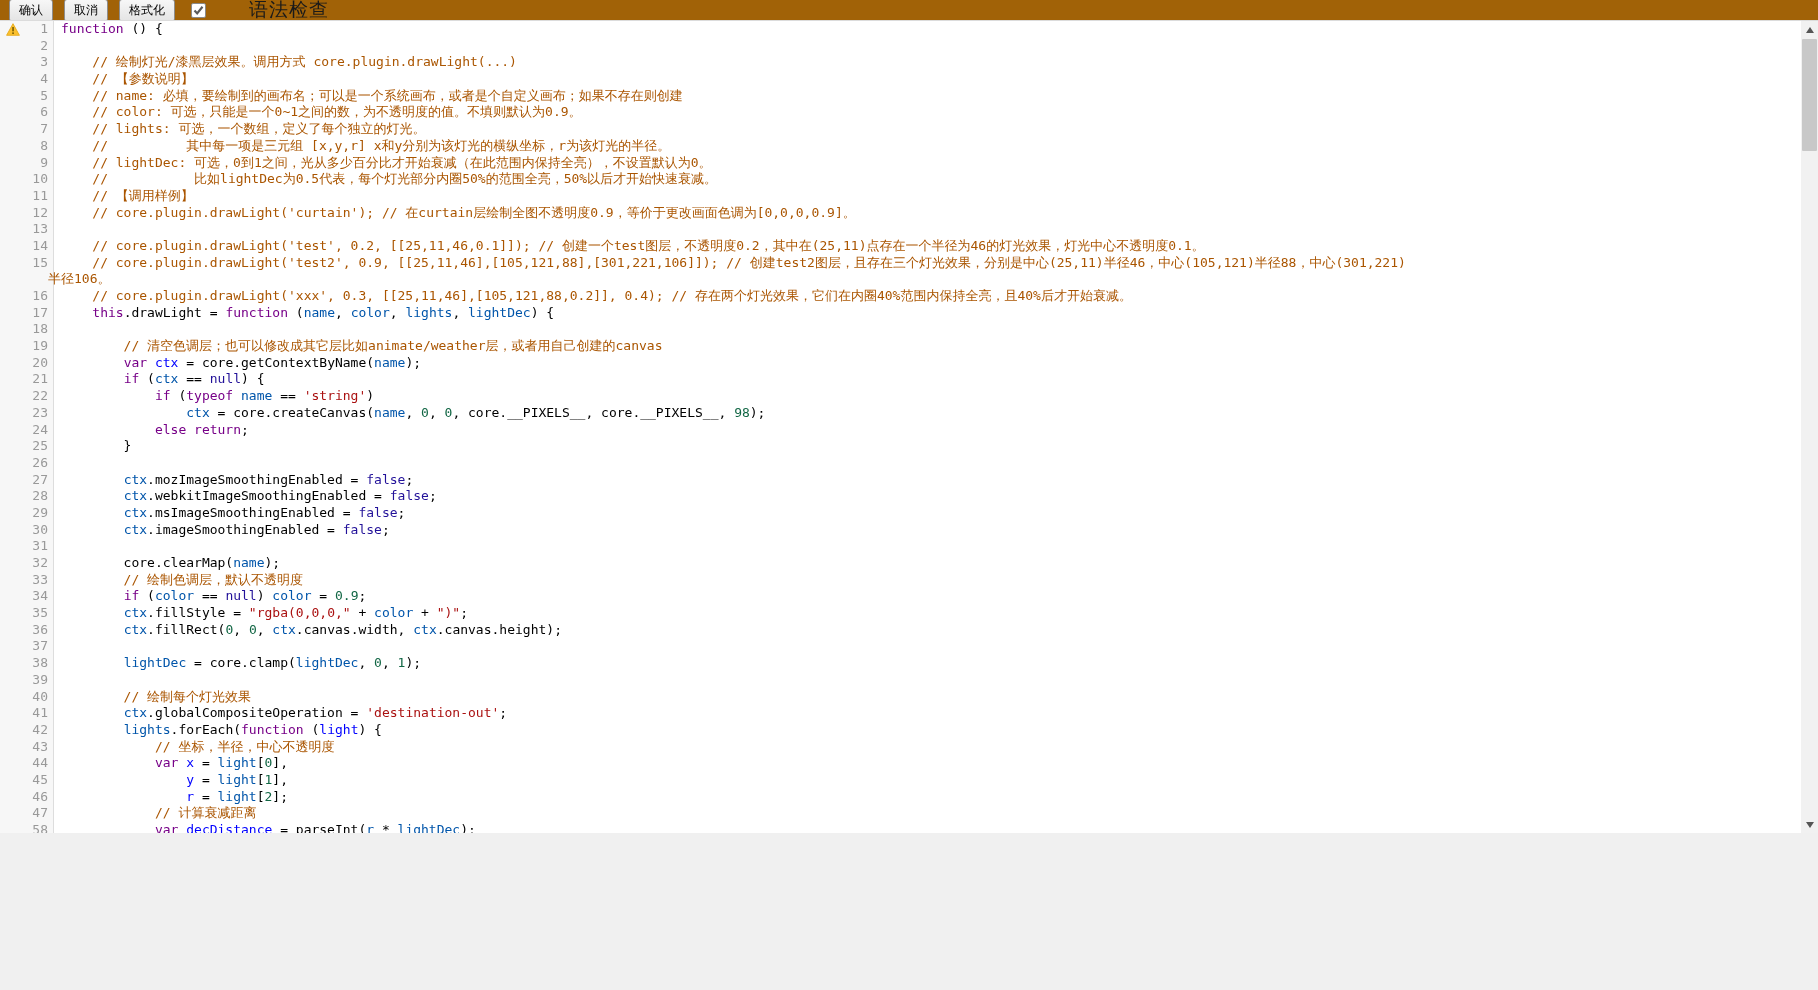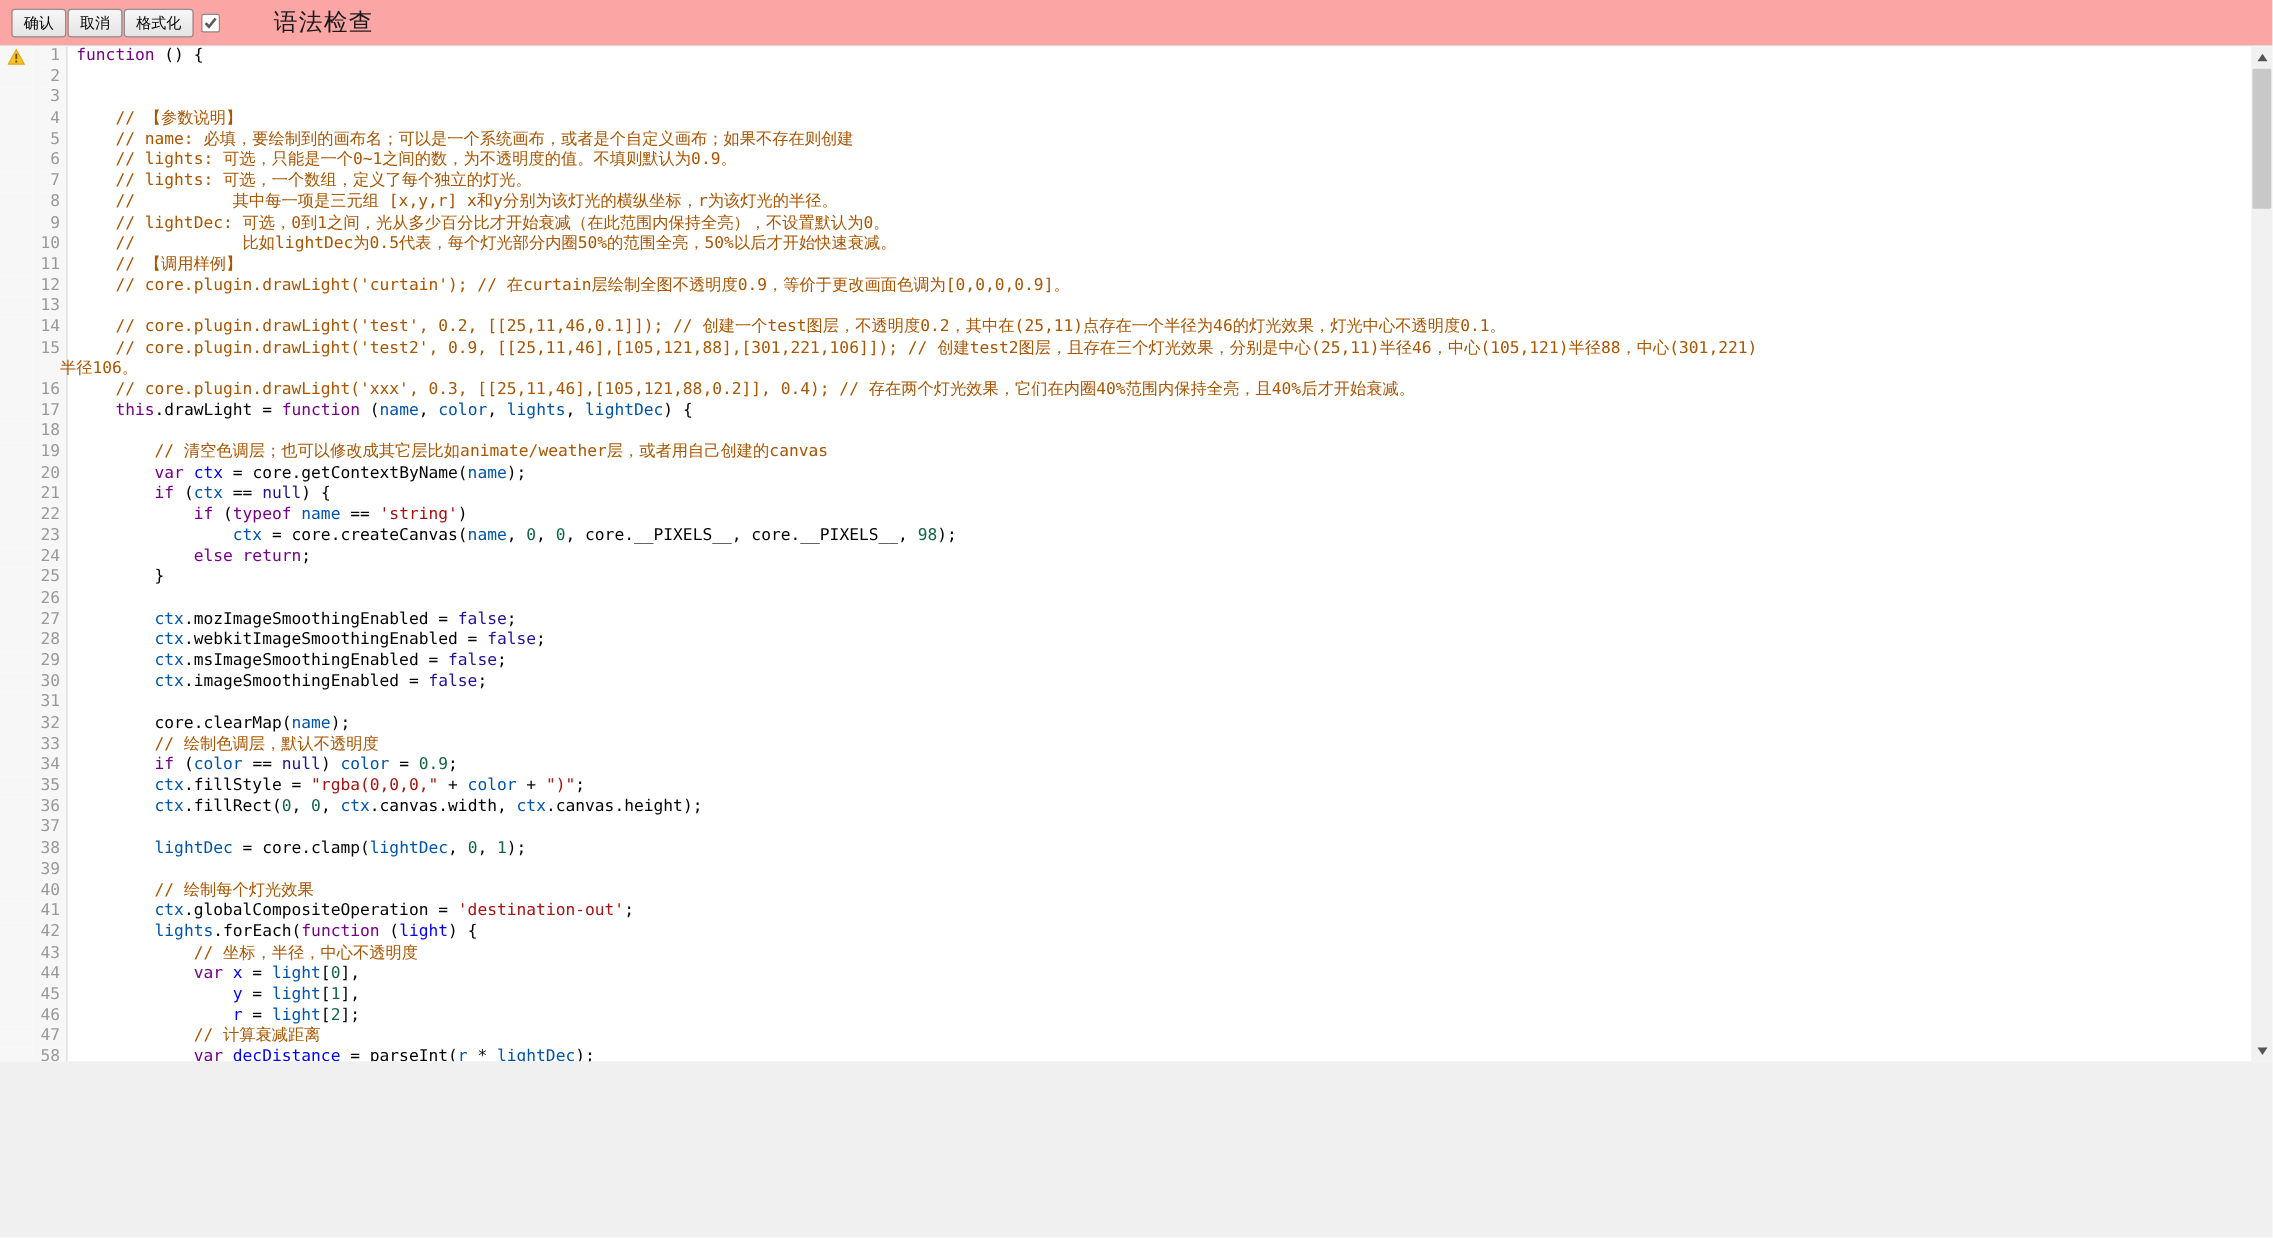--- a/index.html
+++ b/index.html
@@ -3,21 +3,21 @@
 <meta charset="utf-8">
 <style>
   html,body{margin:0;padding:0;}
   body{
     width:1818px;height:990px;overflow:hidden;
     background:#f0f0f0;
     font-family:"Liberation Sans",sans-serif;
     -webkit-font-smoothing:antialiased;
   }
   
-  .toolbar{height:36px;display:flex;align-items:center;padding-left:9px;gap:1px;background:#fca5a5;}
+  .toolbar{height:20px;display:flex;align-items:center;padding-left:9px;gap:11px;background:#a16207;}
   .tb-btn{
     font-family:"Liberation Sans",sans-serif;font-size:12px;color:#000;
     padding:3px 9px 4px 9px;border:1px solid #8e8e8e;border-radius:3px;
     background:linear-gradient(#f7f7f7,#e4e4e4);cursor:pointer;line-height:14px;
   }
   .chk-wrap{display:flex;align-items:center;gap:7px;margin-left:5px;}
   .checkbox{
     width:13px;height:13px;border:1px solid #8a8a8a;border-radius:2px;background:#fff;
     display:inline-flex;align-items:center;justify-content:center;cursor:pointer;
   }
@@ -87,35 +87,36 @@
         <span class="code"><span class="tk kw">function</span><span class="tk pln"> () {</span></span>
       </div>
       <div class="row">
         <span class="g-marker"></span>
         <span class="g-num">2</span>
         <span class="code"></span>
       </div>
       <div class="row">
         <span class="g-marker"></span>
         <span class="g-num">3</span>
+        <span class="code"><span class="tk cmt">    // 绘制灯光/漆黑层效果。调用方式 core.plugin.drawLight(...)</span></span>
       </div>
       <div class="row">
         <span class="g-marker"></span>
         <span class="g-num">4</span>
         <span class="code"><span class="tk cmt">    // 【参数说明】</span></span>
       </div>
       <div class="row">
         <span class="g-marker"></span>
         <span class="g-num">5</span>
         <span class="code"><span class="tk cmt">    // name: 必填，要绘制到的画布名；可以是一个系统画布，或者是个自定义画布；如果不存在则创建</span></span>
       </div>
       <div class="row">
         <span class="g-marker"></span>
         <span class="g-num">6</span>
-        <span class="code"><span class="tk cmt">    // lights: 可选，只能是一个0~1之间的数，为不透明度的值。不填则默认为0.9。</span></span>
+        <span class="code"><span class="tk cmt">    // color: 可选，只能是一个0~1之间的数，为不透明度的值。不填则默认为0.9。</span></span>
       </div>
       <div class="row">
         <span class="g-marker"></span>
         <span class="g-num">7</span>
         <span class="code"><span class="tk cmt">    // lights: 可选，一个数组，定义了每个独立的灯光。</span></span>
       </div>
       <div class="row">
         <span class="g-marker"></span>
         <span class="g-num">8</span>
         <span class="code"><span class="tk cmt">    //          其中每一项是三元组 [x,y,r] x和y分别为该灯光的横纵坐标，r为该灯光的半径。</span></span>

